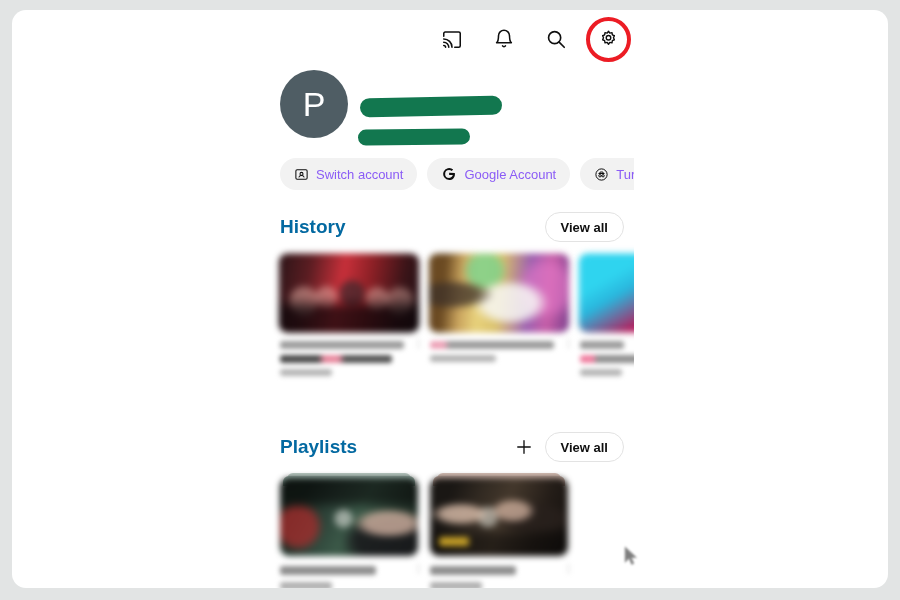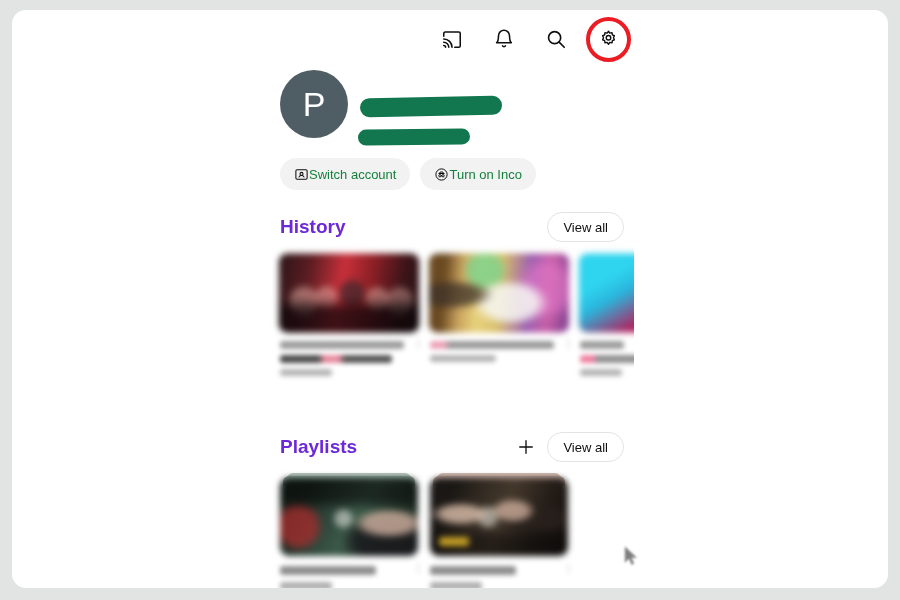--- a/index.html
+++ b/index.html
@@ -165,65 +165,66 @@
     left: 268px;
     top: 100px;
     display: flex;
     gap: 10px;
     white-space: nowrap;
   }
 
   .chip {
     display: inline-flex;
     align-items: center;
+    gap: 7px;
     height: 32px;
     padding: 0 14px;
     border-radius: 16px;
     background: #f2f2f2;
     font-size: 13px;
     font-weight: 500;
-    color: #15803d;
+    color: #8b5cf6;
     cursor: pointer;
     flex: none;
   }
   .chip svg { display: block; flex: none; }
 
   
   .section { position: absolute; left: 268px; width: 420px; }
 
   .section-head {
     display: flex;
     align-items: center;
     height: 34px;
     width: 344px;
   }
   .section-title {
     font-size: 19px;
     font-weight: 700;
-    color: #6d28d9;
+    color: #0369a1;
     flex: 1;
   }
   .plus-btn {
     width: 34px;
     height: 34px;
     display: flex;
     align-items: center;
     justify-content: center;
     color: #0f0f0f;
     cursor: pointer;
     margin-right: 4px;
   }
   .viewall-btn {
     height: 30px;
     padding: 0 15px;
     border: 1px solid #e3e3e3;
     border-radius: 16px;
     background: #fff;
     font-size: 13px;
-    font-weight: 400;
+    font-weight: 700;
     color: #0f0f0f;
     display: flex;
     align-items: center;
     cursor: pointer;
   }
 
   
   .media-row {
     display: flex;
     gap: 12px;
@@ -380,20 +381,26 @@
 
       <div class="chip">
         <svg width="15" height="15" viewBox="0 0 24 24" fill="none" stroke="#0f0f0f" stroke-width="1.7" stroke-linejoin="round">
           <rect x="3" y="4.5" width="18" height="15" rx="2"></rect>
           <circle cx="12" cy="11" r="2.4"></circle>
           <path d="M7.6 16.6a4.8 4.8 0 0 1 8.8 0"></path>
         </svg>
         <span>Switch account</span>
       </div>
 
+      <div class="chip">
+        <svg width="16" height="16" viewBox="0 0 24 24">
+          <path fill="#0f0f0f" d="M12.2 10.3v3.3h5.4c-.25 1.5-1.75 4.4-5.4 4.4A6 6 0 1 1 12.2 6a5.3 5.3 0 0 1 3.8 1.5l2.3-2.2A9 9 0 1 0 12.2 21c5.2 0 8.7-3.65 8.7-8.8 0-.6-.07-1.1-.16-1.6z"></path>
+        </svg>
+        <span>Google Account</span>
+      </div>
 
       <div class="chip">
         <svg width="15" height="15" viewBox="0 0 24 24" fill="none" stroke="#0f0f0f" stroke-width="1.6" stroke-linejoin="round">
           <circle cx="12" cy="12" r="9"></circle>
           <path d="M7.2 10.4h9.6"></path>
           <path d="M9 10.4l.9-2.4h4.2l.9 2.4"></path>
           <circle cx="9.5" cy="14" r="1.9"></circle>
           <circle cx="14.5" cy="14" r="1.9"></circle>
           <path d="M11.4 14h1.2"></path>
         </svg>

